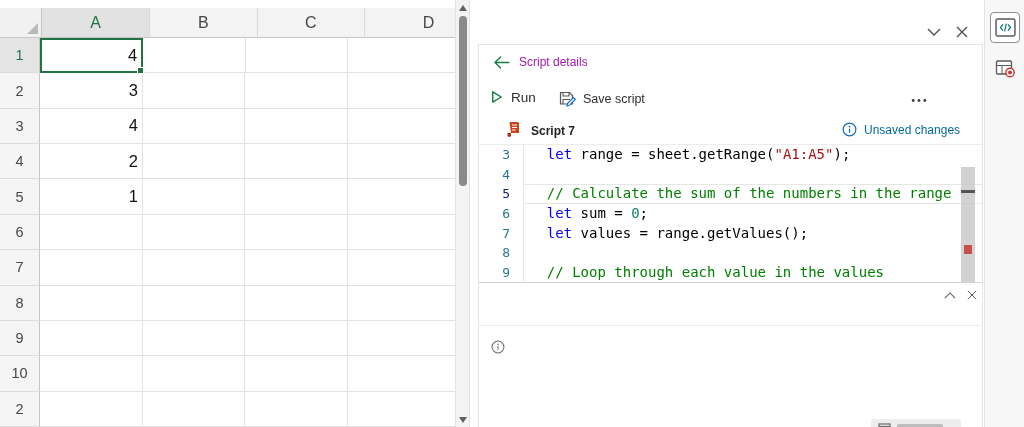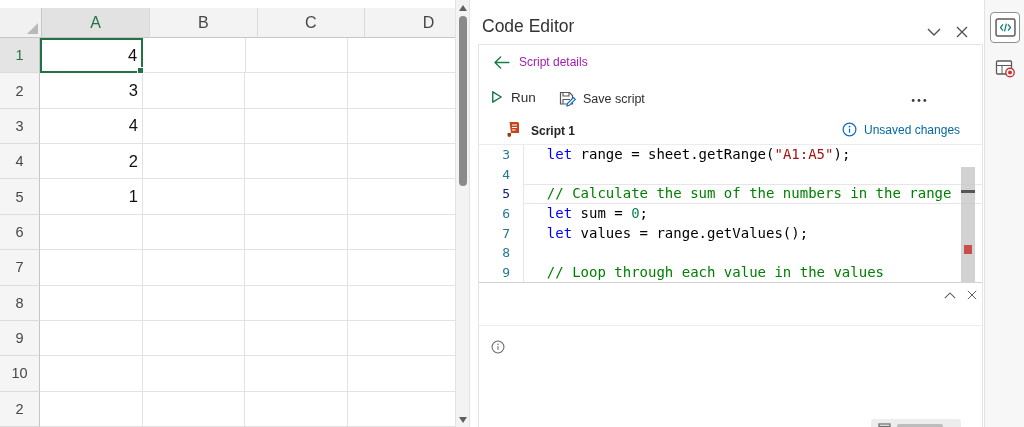--- a/index.html
+++ b/index.html
@@ -199,21 +199,20 @@
       </div>
   </div>
 
   <div class="vscroll">
     <div class="arr-up"></div>
     <div class="thumb"></div>
     <div class="arr-dn"></div>
   </div>
 
   <div class="panel">
-    <div class="panel-title">Code Editor</div>
     <div class="ttl-btn ttl-chevron">
       <svg width="14" height="8" viewBox="0 0 14 8">
           <path d="M1 1l6 6 6-6" stroke="#4f4f4f" stroke-width="1.4" fill="none"></path>
         </svg>
     </div>
     <div class="ttl-btn ttl-close">
       <svg width="12" height="12" viewBox="0 0 12 12">
           <path d="M1 1l10 10M11 1L1 11" stroke="#4f4f4f" stroke-width="1.3"></path>
         </svg>
     </div>
@@ -252,21 +251,21 @@
       </div>
 
       <div class="scriptrow">
         <span class="scripticon">
           <svg width="14" height="17" viewBox="0 0 14 17">
             <path d="M3.5 1h8A1.5 1.5 0 0 1 13 2.5V12H5z" fill="#c8441c"></path>
             <path d="M5 12v2.2A1.8 1.8 0 0 1 3.2 16 1.8 1.8 0 0 1 1.5 14.2V12z" fill="#a33512"></path>
             <path d="M6 4h5M6 6.5h5M6 9h3.5" stroke="#ffffff" stroke-width="1"></path>
           </svg>
         </span>
-        <span class="scriptname">Script 1</span>
+        <span class="scriptname">Script 7</span>
         <span class="status">
           <svg width="15" height="15" viewBox="0 0 16 16">
             <circle cx="8" cy="8" r="6.8" fill="none" stroke="#0f6cbd" stroke-width="1.3"></circle>
             <circle cx="8" cy="4.9" r="1" fill="#0f6cbd"></circle>
             <rect x="7.35" y="6.9" width="1.3" height="4.6" rx=".6" fill="#0f6cbd"></rect>
           </svg>
           <span class="slabel">Unsaved changes</span>
         </span>
       </div>
 

